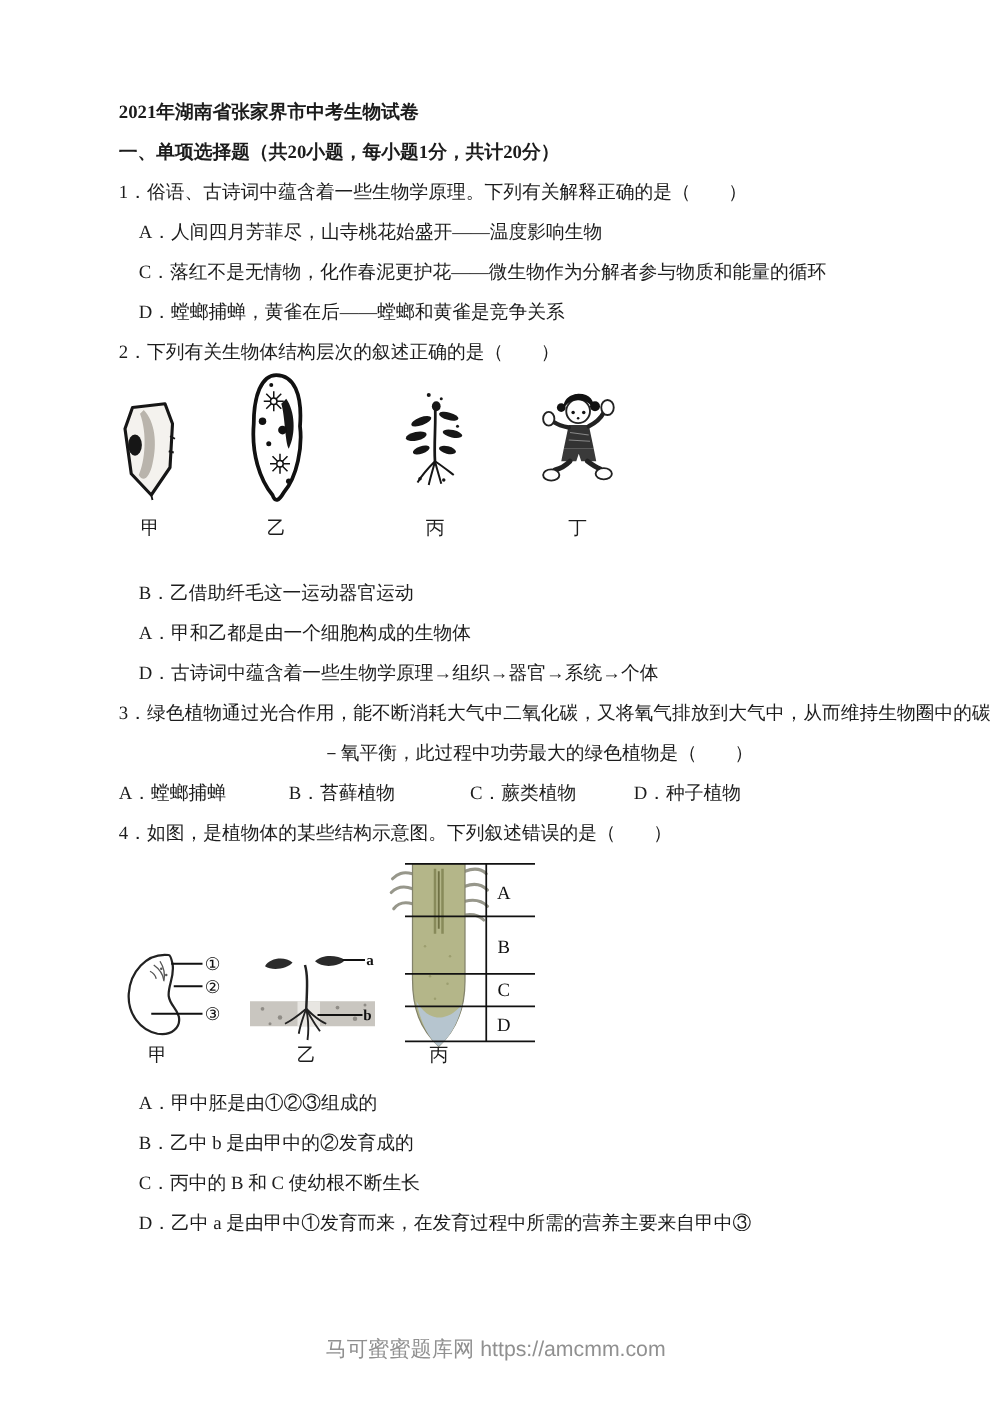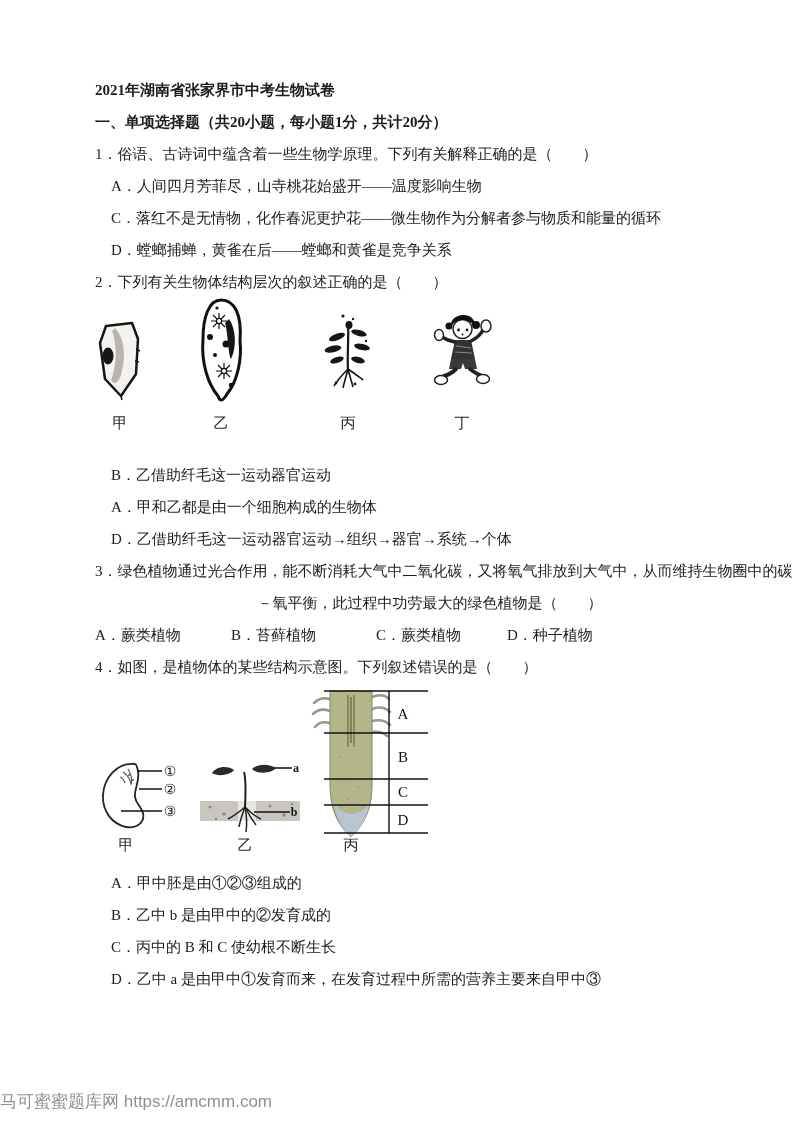--- a/index.html
+++ b/index.html
@@ -11,23 +11,23 @@
   .opt{padding-left:16px;}
   .hang{padding-left:14px;text-align:center;}
   .fig{position:relative;}
   .fig2{height:140px;margin:-9px 0 30px 0;}
   .fig4{height:168px;margin:-4px 0 20px 0;}
   .sub{position:absolute;}
   .flabel{position:absolute;font-size:15px;line-height:16px;text-align:center;}
   .optrow{position:relative;height:16px;margin-bottom:16px;font-size:15px;line-height:16px;}
   .optrow span{position:absolute;top:0;white-space:nowrap;}
   .o-a{left:16px;} .o-b{left:152px;} .o-c{left:297px;} .o-d{left:428px;}
-  .footer{position:absolute;left:0;top:1068px;width:793px;
+  .footer{position:absolute;left:0;top:1068px;width:793px;text-align:center;
           font-family:"Liberation Sans","DejaVu Sans",sans-serif;
-          font-size:17px;color:#909090;margin-top:22px;}
+          font-size:17px;color:#909090;}
   svg text{font-family:"Liberation Serif","DejaVu Serif",serif;fill:#111;}
 </style>
 </head>
 <body>
 
 <div class="page">
   <div class="content">
 
     <div class="line bold">2021年湖南省张家界市中考生物试卷</div>
     <div class="line bold">一、单项选择题（共20小题，每小题1分，共计20分）</div>
@@ -109,26 +109,26 @@
         <ellipse cx="53" cy="66" rx="6.5" ry="4.5" fill="#fff" stroke="#222" stroke-width="1.5"></ellipse>
       </svg>
       <div class="flabel" style="left:16px;top:118px;width:50px">甲</div>
       <div class="flabel" style="left:116px;top:118px;width:52px">乙</div>
       <div class="flabel" style="left:243px;top:118px;width:52px">丙</div>
       <div class="flabel" style="left:351px;top:118px;width:64px">丁</div>
     </div>
 
     <div class="line opt">B．乙借助纤毛这一运动器官运动</div>
     <div class="line opt">A．甲和乙都是由一个细胞构成的生物体</div>
-    <div class="line opt">D．乙借助纤毛这一运动器官运动→组织→器官→系统→个体</div>
+    <div class="line opt">D．古诗词中蕴含着一些生物学原理→组织→器官→系统→个体</div>
 
     <div class="line">3．绿色植物通过光合作用，能不断消耗大气中二氧化碳，又将氧气排放到大气中，从而维持生物圈中的碳</div>
     <div class="line hang">－氧平衡，此过程中功劳最大的绿色植物是（　　）</div>
     <div class="optrow">
-      <span class="o-a">A．蕨类植物</span>
+      <span class="o-a">A．螳螂捕蝉</span>
       <span class="o-b">B．苔藓植物</span>
       <span class="o-c">C．蕨类植物</span>
       <span class="o-d">D．种子植物</span>
     </div>
 
     <div class="line">4．如图，是植物体的某些结构示意图。下列叙述错误的是（　　）</div>
 
     <div class="fig fig4">
 
       <svg class="sub" style="left:16px;top:72px" width="90" height="72" viewBox="0 0 90 72">

